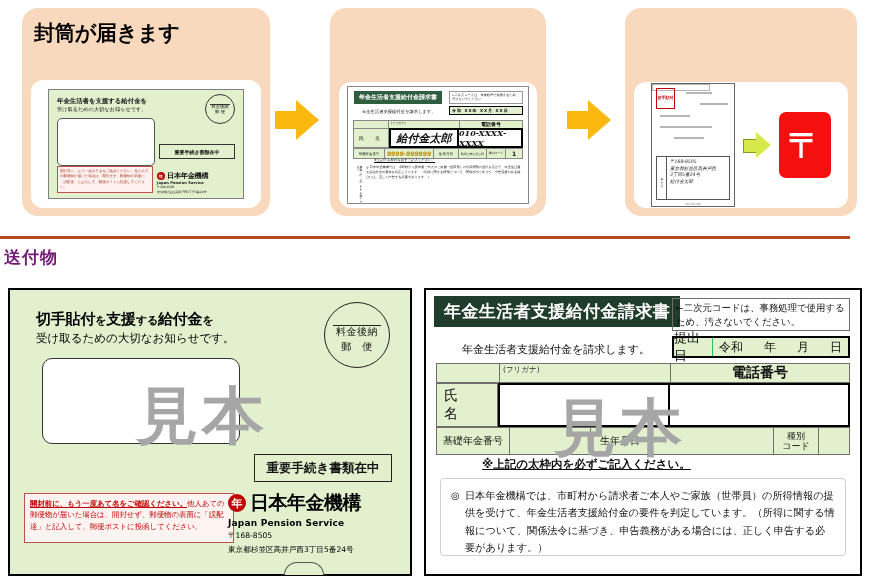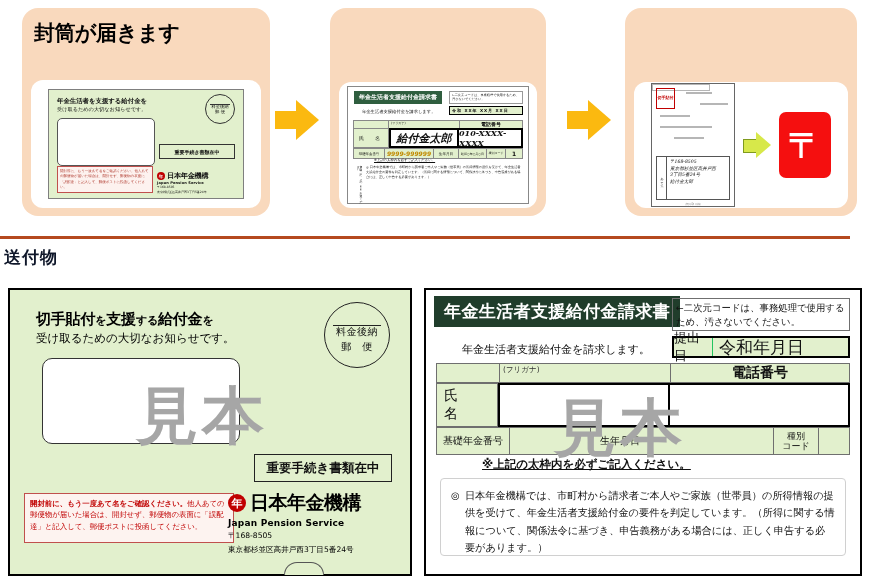--- a/index.html
+++ b/index.html
@@ -125,21 +125,21 @@
   .ml-foot{position:absolute;left:0;right:0;bottom:0;text-align:center;font-size:2.8px;color:#777;}
   .green-arrow{position:relative;width:28px;height:26px;}
   .green-arrow .gshaft{position:absolute;left:0;top:7px;width:14px;height:12px;background:#d7e84a;border:1.2px solid #7f9a1e;border-right:none;}
   .green-arrow .ghead{position:absolute;left:13px;top:0;width:0;height:0;border-top:13px solid transparent;
     border-bottom:13px solid transparent;border-left:15px solid #d7e84a;}
   .postmark{width:52px;height:66px;background:#f50f0f;border-radius:7px;display:flex;align-items:center;justify-content:center;}
   .postmark .t{color:#fff;font-size:34px;font-weight:bold;line-height:1;font-family:"DejaVu Sans","Liberation Sans",sans-serif;}
 
   
   .divider{position:absolute;left:0;top:236px;width:850px;height:3px;background:#b5491f;}
-  .section-title{position:absolute;left:4px;top:246px;font-size:17px;font-weight:bold;color:#0f172a;letter-spacing:1px;}
+  .section-title{position:absolute;left:4px;top:246px;font-size:17px;font-weight:bold;color:#701a75;letter-spacing:1px;}
 
   
   .big-env{
     position:absolute;left:8px;top:288px;width:404px;height:288px;
     background:#e2f0cd;border:2px solid #000;box-sizing:border-box;
   }
   .be-h1{position:absolute;left:26px;top:20px;font-size:15px;font-weight:bold;color:#000;white-space:nowrap;letter-spacing:-0.2px;}
   .be-h1 .sm{font-size:11px;}
   .be-h2{position:absolute;left:26px;top:41px;font-size:11.5px;color:#000;white-space:nowrap;}
   .be-stamp{
@@ -153,21 +153,21 @@
     z-index:5;pointer-events:none;
   }
   .be-imp{
     position:absolute;right:18px;top:164px;width:136px;height:26px;border:1.4px solid #222;
     display:flex;align-items:center;justify-content:center;font-size:12.5px;font-weight:bold;color:#111;background:#e2f0cd;
   }
   .be-warn{
     position:absolute;left:14px;top:203px;width:210px;height:50px;border:1.4px solid #c0504d;background:#fdf3f0;
     box-sizing:border-box;padding:4px 5px;font-size:7.4px;color:#c00000;line-height:1.55;
   }
-  .be-warn .u{font-weight:bold;}
+  .be-warn .u{text-decoration:underline;font-weight:bold;}
   .be-logo{position:absolute;right:12px;top:200px;width:170px;}
   .be-logo .row{display:flex;align-items:center;gap:4px;}
   .be-logo .mark{width:18px;height:18px;background:#c00000;border-radius:50%;color:#fff;font-size:11px;font-weight:bold;
     display:flex;align-items:center;justify-content:center;}
   .be-logo .jp{font-size:19px;font-weight:bold;color:#000;letter-spacing:-0.5px;}
   .be-logo .en{font-size:9px;font-weight:bold;color:#000;margin-top:2px;letter-spacing:0.2px;}
   .be-logo .ad{font-size:7.6px;color:#000;line-height:1.55;margin-top:2px;}
   .be-notch{position:absolute;right:86px;bottom:-1px;width:38px;height:12px;border:1.2px solid #555;border-bottom:none;
     border-radius:20px 20px 0 0;background:#e2f0cd;}
 
@@ -183,21 +183,21 @@
   .bf-note{
     position:absolute;right:10px;top:8px;width:178px;border:1px solid #6f6f6f;
     font-size:9.4px;line-height:1.45;color:#111;padding:2px 3px;box-sizing:border-box;text-align:left;
   }
   .bf-sub{position:absolute;left:36px;top:52px;font-size:11px;color:#111;}
   .bf-date{
     position:absolute;right:10px;top:46px;width:178px;height:22px;border:2.6px solid #000;box-sizing:border-box;
     display:flex;align-items:stretch;background:#e2f0cd;
   }
   .bf-date .dlab{width:38px;border-right:1px solid #22c55e;font-size:13px;display:flex;align-items:center;justify-content:center;color:#111;}
-  .bf-date .dval{flex:1;display:flex;align-items:center;justify-content:flex-start;font-size:17px;color:#111;padding:8px 6px;}
+  .bf-date .dval{flex:1;display:flex;align-items:center;justify-content:space-between;font-size:12px;color:#111;padding:8px 6px;}
   .bf-rowA{position:absolute;left:10px;right:10px;top:73px;height:20px;display:flex;}
   .bf-rowA .a1{width:62px;border:1px solid #6f6f6f;background:#e2f0cd;}
   .bf-rowA .a2{flex:1;border:1px solid #6f6f6f;border-left:none;background:#e2f0cd;font-size:7.5px;color:#333;padding:1px 3px;}
   .bf-rowA .a3{width:178px;border:1px solid #6f6f6f;border-left:none;background:#e2f0cd;display:flex;
     align-items:center;justify-content:center;font-size:14px;font-weight:bold;color:#111;}
   .bf-rowB{position:absolute;left:10px;right:10px;top:93px;height:44px;display:flex;}
   .bf-rowB .b1{width:62px;border:1px solid #6f6f6f;background:#e2f0cd;display:flex;align-items:center;
     justify-content:center;font-size:14px;letter-spacing:7px;color:#111;padding-left:7px;box-sizing:border-box;}
   .bf-rowB .b2{flex:1;border:2.6px solid #000;background:#fff;}
   .bf-rowB .b3{width:178px;border:2.6px solid #000;border-left:none;background:#fff;}

